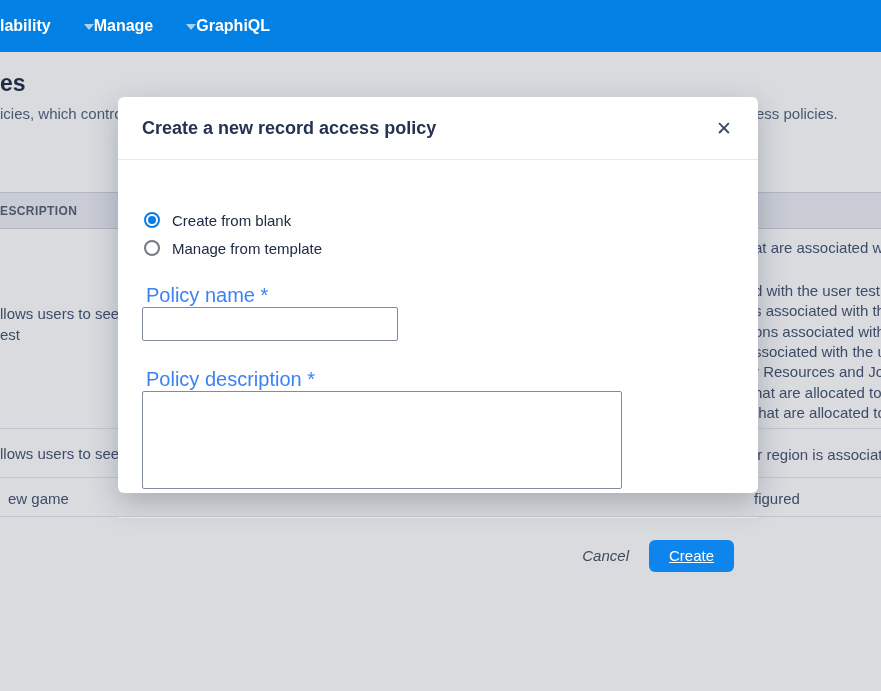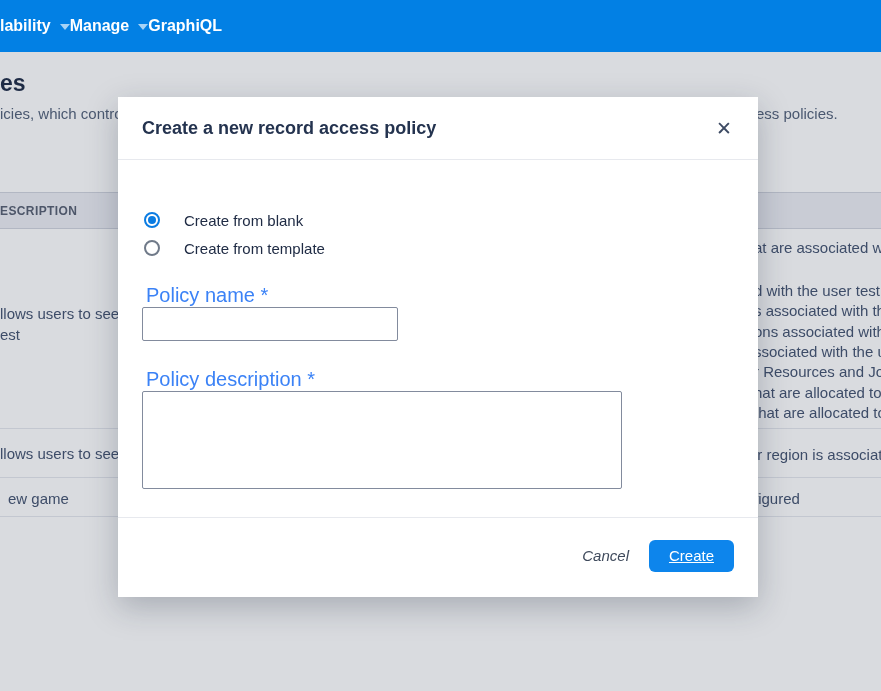--- a/index.html
+++ b/index.html
@@ -9,21 +9,21 @@
     position:relative; width:881px; height:691px;
     background:#d9dbdf; overflow:hidden;
   }
   
   .navbar {
     position:absolute; left:0; top:0; width:881px; height:52px;
     background:#0280e4; display:flex; align-items:center;
   }
   .nav-item {
     display:flex; align-items:center; color:#ffffff;
-    font-size:16px; font-weight:600; cursor:pointer; white-space:nowrap;
+    font-size:16px; font-weight:600; cursor:pointer; white-space:nowrap;gap:24px;
   }
   .nav-item.first { margin-left:0px; }
   .nav-item + .nav-item { }
   .caret {
     width:0; height:0; margin-left:9px; margin-top:2px;
     border-left:5px solid transparent; border-right:5px solid transparent;
     border-top:6px solid rgba(255,255,255,0.65);
   }
   
   .page-title {
@@ -44,37 +44,37 @@
     font-size:12px; font-weight:700; color:#4d5669; letter-spacing:0.4px; white-space:nowrap;
   }
   .row-divider {
     position:absolute; left:0; width:881px; height:1px; background:#c3c7d0;
   }
   .cell-text {
     position:absolute; font-size:15px; color:#3d4c68; white-space:nowrap; line-height:21px;
   }
   
   .modal {
-    position:absolute; left:118px; top:97px; width:640px; height:500px;
-    background:#ffffff; border-radius:0; z-index:10;
+    position:absolute; left:118px; top:97px; width:640px; height:396px;
+    background:#ffffff; border-radius:6px; z-index:10;
     box-shadow:0 10px 30px rgba(25,35,55,0.25);
   }
   .modal-header {
     position:absolute; left:0; top:0; width:100%; height:63px;
     border-bottom:1px solid #e7e9ee;
     display:flex; align-items:center; padding:0 24px;
   }
   .modal-title { font-size:18px; font-weight:700; color:#24334f; }
   .modal-close {
     position:absolute; right:20px; top:18px; width:28px; height:28px;
     background:none; border:none; cursor:pointer;
     font-size:19px; color:#3d4a63; line-height:28px; text-align:center; font-weight:400;
   }
   .radio-row {
-    position:absolute; left:26px; display:flex; align-items:center; height:20px; cursor:pointer;gap:12px;
+    position:absolute; left:26px; display:flex; align-items:center; height:20px; cursor:pointer;
   }
   .radio-row.opt0 { top:113px; }
   .radio-row.opt1 { top:141px; }
   .radio-circle {
     width:16px; height:16px; border-radius:50%; background:#ffffff;
     border:2px solid #707a89; position:relative; flex:none;
   }
   .radio-circle.selected { border-color:#0b7ce2; }
   .radio-circle.selected::after {
     content:""; position:absolute; left:2px; top:2px; width:8px; height:8px;
@@ -164,21 +164,21 @@
     <button class="modal-close">
       <span>✕</span>
     </button>
 
     <div class="radio-row opt0">
       <span class="radio-circle selected"></span>
       <span class="radio-label">Create from blank</span>
     </div>
     <div class="radio-row opt1">
       <span class="radio-circle"></span>
-      <span class="radio-label">Create from template</span>
+      <span class="radio-label">Manage from template</span>
     </div>
 
     <label class="field-label label-name">Policy name *</label>
     <input class="text-input input-name" type="text" value="" style="">
 
     <label class="field-label label-desc">Policy description *</label>
     <textarea class="text-input input-desc" style=""></textarea>
 
     <div class="modal-footer">
       <button class="btn-cancel">Cancel</button>

